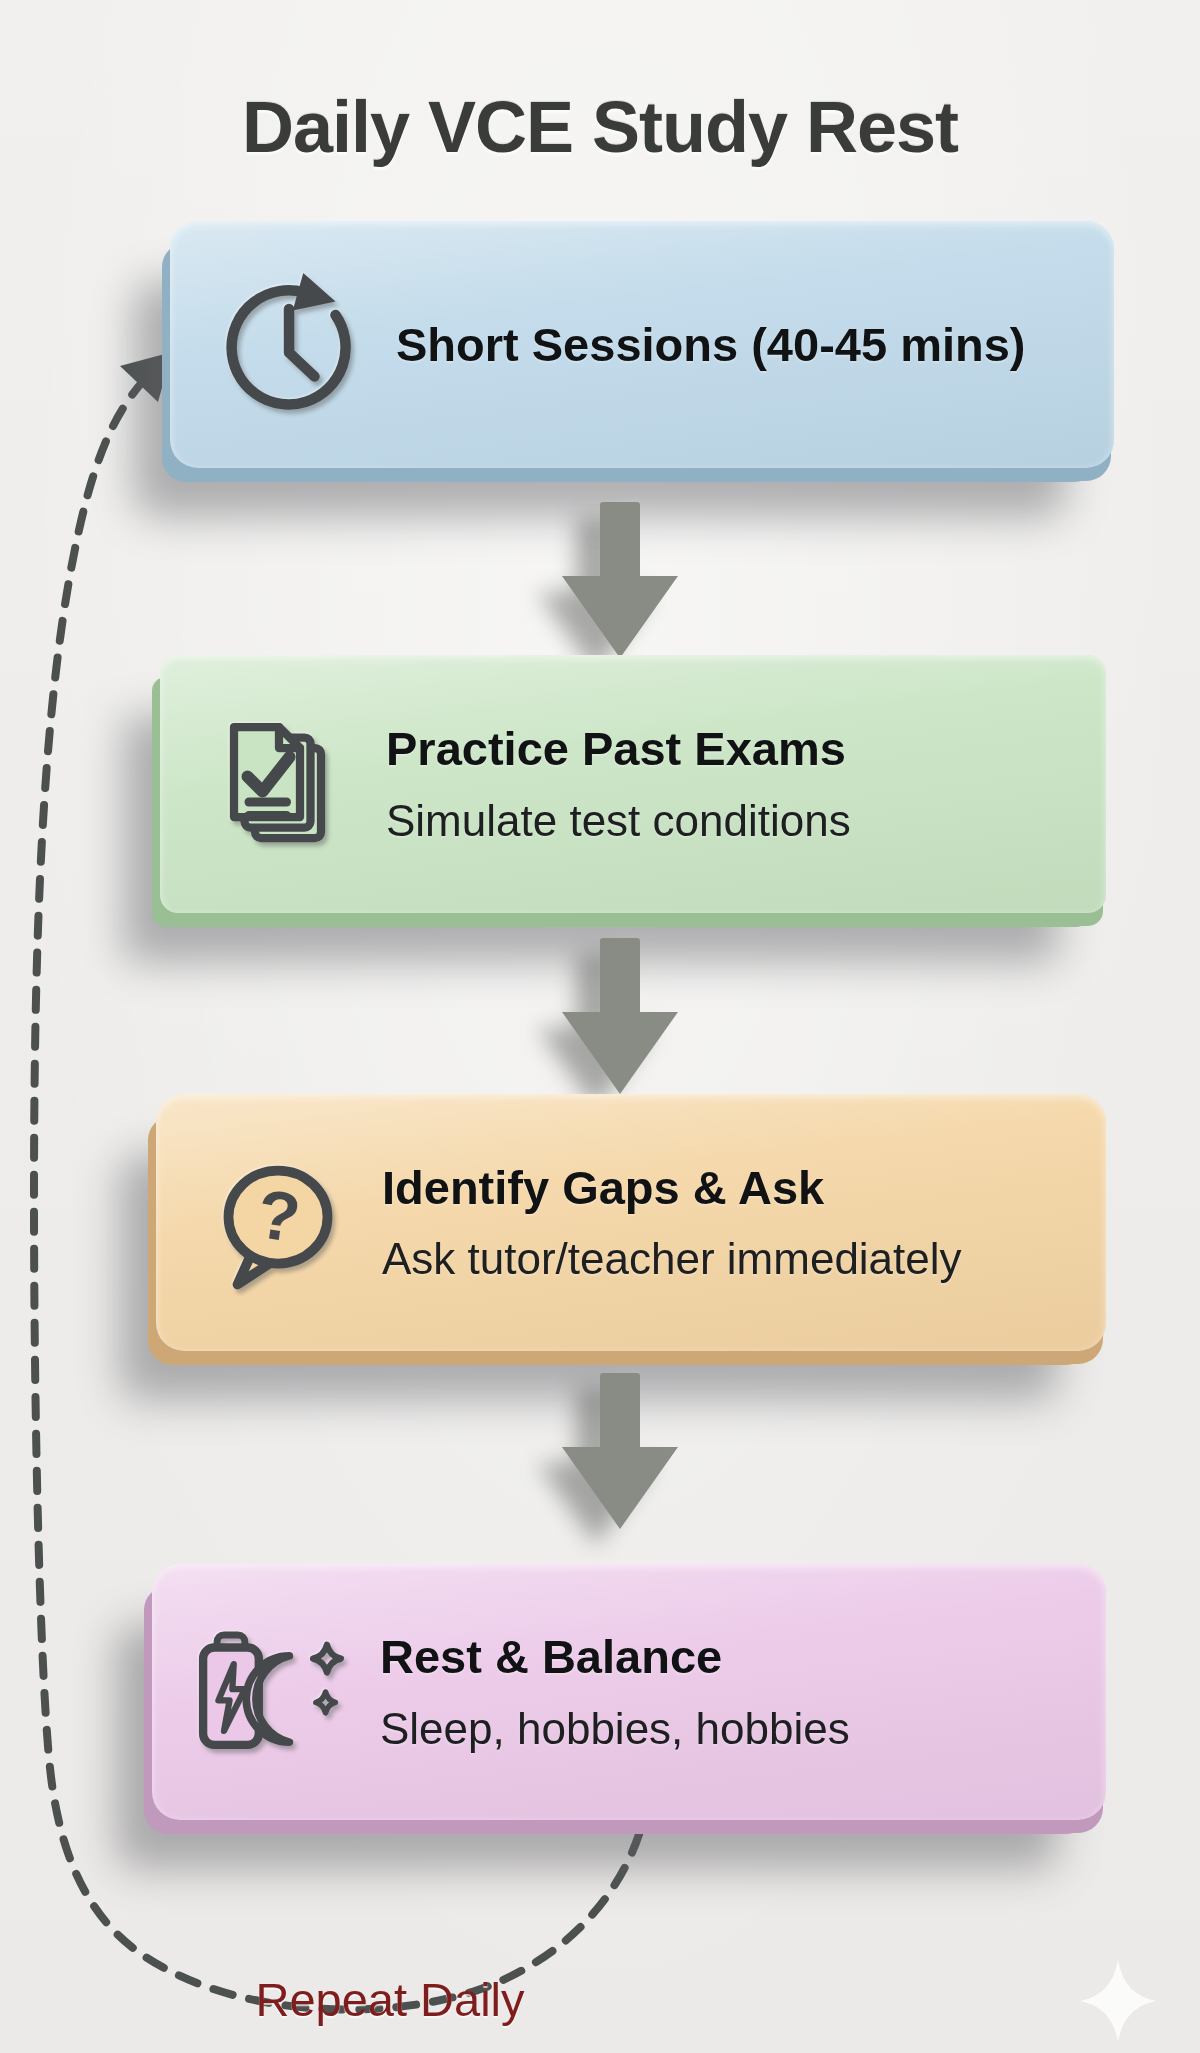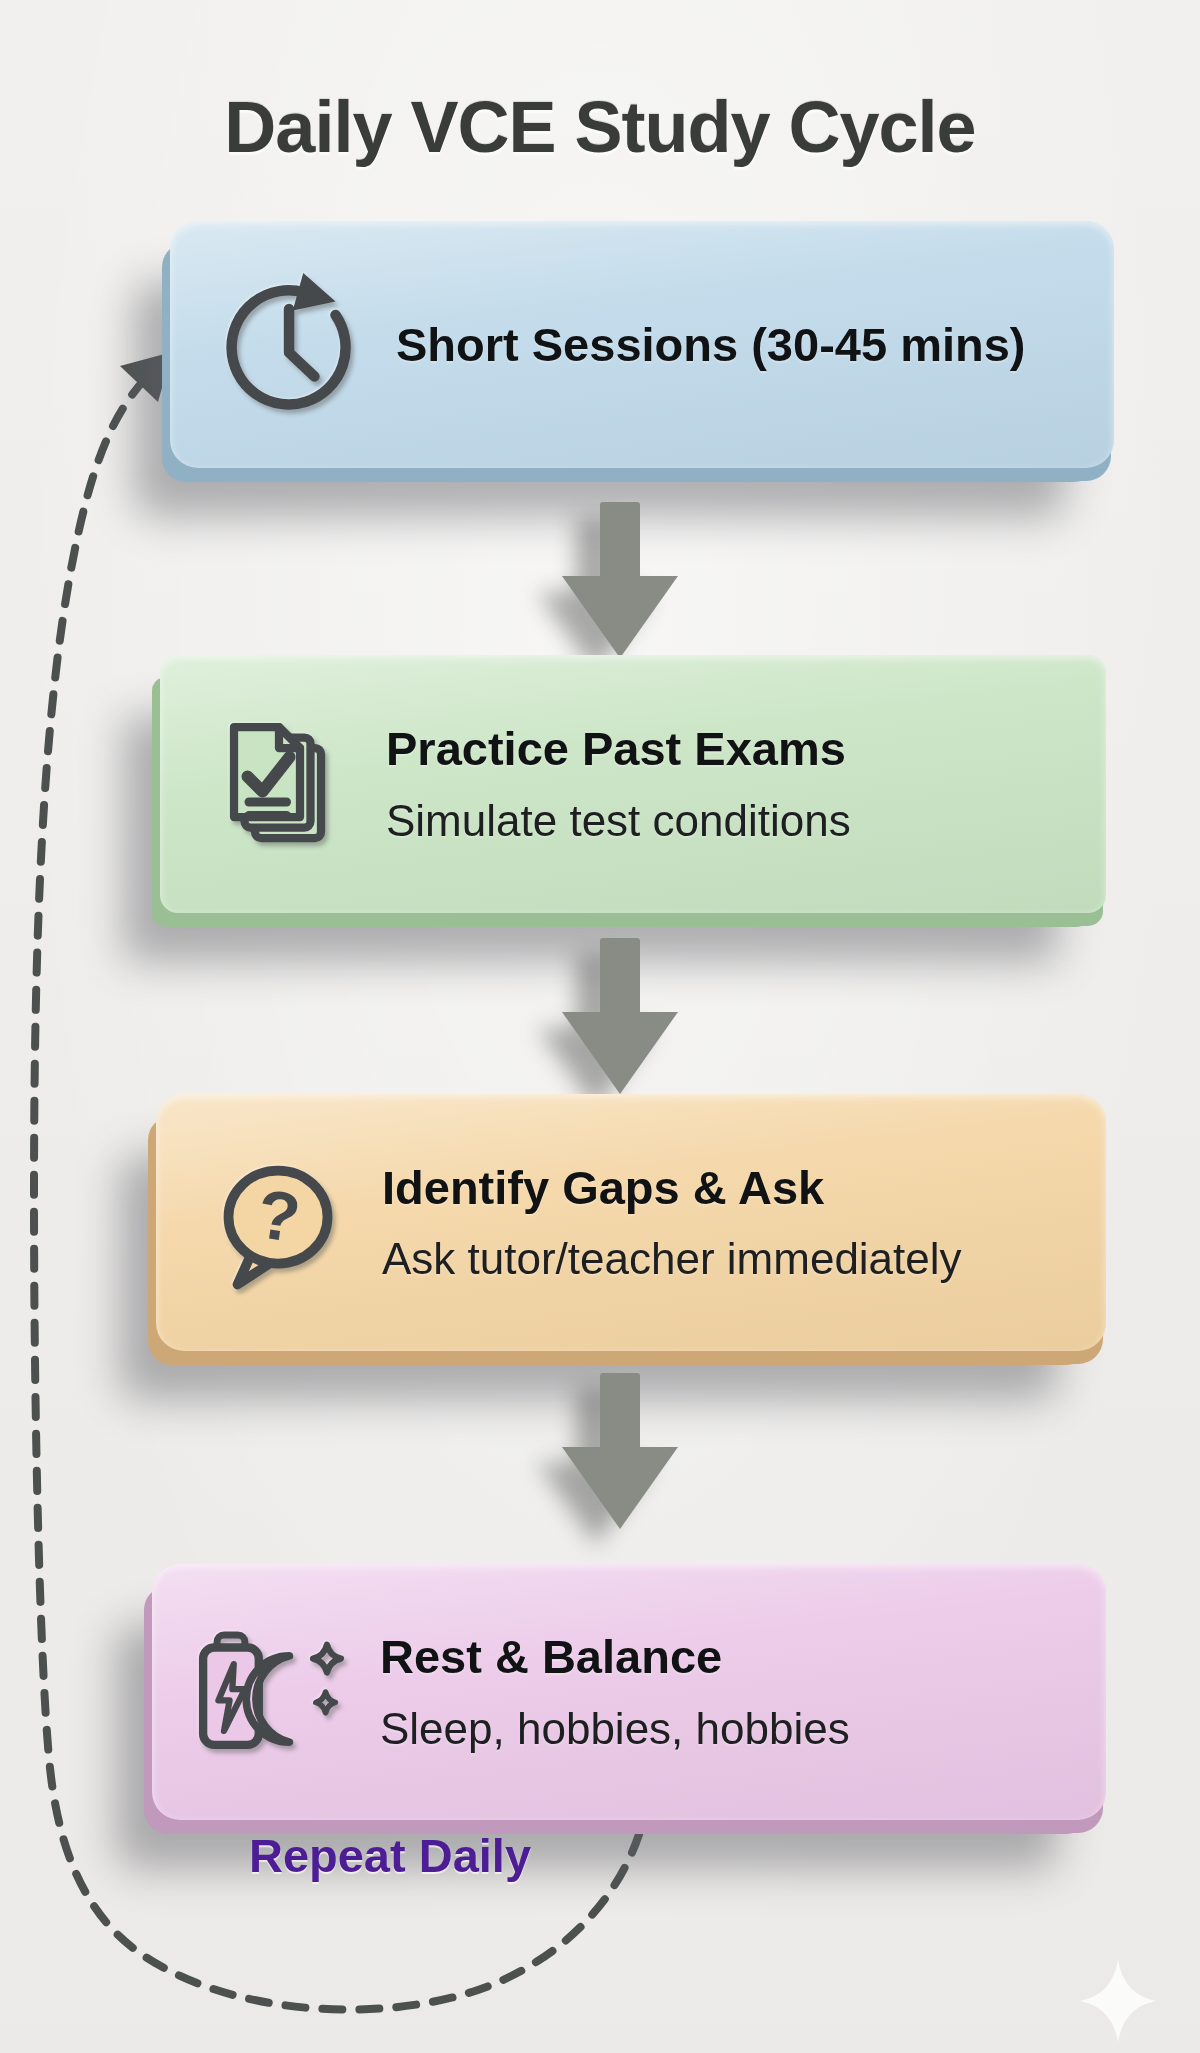--- a/index.html
+++ b/index.html
@@ -48,51 +48,51 @@
   .arrow1{top:502px;} .arrow2{top:938px;} .arrow3{top:1373px;}
   .down-arrow .stem{width:40px;height:74px;background:var(--arrow);border-radius:3px 3px 0 0;}
   .down-arrow .head{width:0;height:0;
     border-left:58px solid transparent;border-right:58px solid transparent;
     border-top:82px solid var(--arrow);}
   .loop-svg{position:absolute;top:0;left:0;z-index:1;}
   .loop-svg path{stroke:var(--loop);stroke-width:8;fill:none;
     stroke-dasharray:20 17;stroke-linecap:round;}
   .loop-svg polygon{fill:var(--loop);}
   .loop-label{
-    position:absolute;z-index:2;top:1828px;left:188px;width:404px;text-align:center;
-    font-size:47px;color:#4c1d95;text-shadow:0 2px 1px rgba(255,255,255,.7);font-weight:bold;
+    position:absolute;z-index:2;top:1972px;left:188px;width:404px;text-align:center;
+    font-size:47px;color:#7f1d1d;text-shadow:0 2px 1px rgba(255,255,255,.7);
   }
   .sparkle{position:absolute;z-index:3;left:1076px;top:1956px;opacity:.95;}
 </style>
 </head>
 <body>
 
 <svg class="loop-svg" width="1200" height="2053" viewBox="0 0 1200 2053" style="--loop: #4c504f;">
   <path d="M 648 1798
            C 635 1880, 575 1956, 478 1990
            C 378 2024, 222 2016, 133 1948
            C 84 1910, 57 1848, 49 1758
            C 39 1648, 34 1400, 34 1198
            C 34 950, 41 700, 79 530
            C 96 454, 116 410, 146 378"></path>
   <polygon points="172,352 158,402 120,366"></polygon>
 </svg>
 
-<h1 class="page-title">Daily VCE Study Cycle</h1>
+<h1 class="page-title">Daily VCE Study Rest</h1>
 
 <div class="card card1" style="--face: #bfd9e9; --edge: #90b0c4;">
   <div class="icon-box">
     <svg class="icon" width="150" height="150" viewBox="0 0 100 100" stroke="#45494c" stroke-width="7" fill="none" stroke-linecap="round" stroke-linejoin="round">
       <path d="M81,30 A38,38 0 1 1 60,15"></path>
       <polygon points="81,21 52.5,27 59.5,2" fill="#45494c" stroke="none"></polygon>
       <path d="M50,26 L50,55 L67,71"></path>
     </svg>
   </div>
   <div class="txt">
-    <div class="card-title">Short Sessions (30-45 mins)</div>
+    <div class="card-title">Short Sessions (40-45 mins)</div>
   </div>
 </div>
 
 <div class="down-arrow arrow1" style="--arrow: #888c85;">
   <div class="stem"></div>
     <div class="head"></div>
 </div>
 
 <div class="card card2" style="--face: #c9e4c3; --edge: #9abf94;">
   <div class="icon-box">

